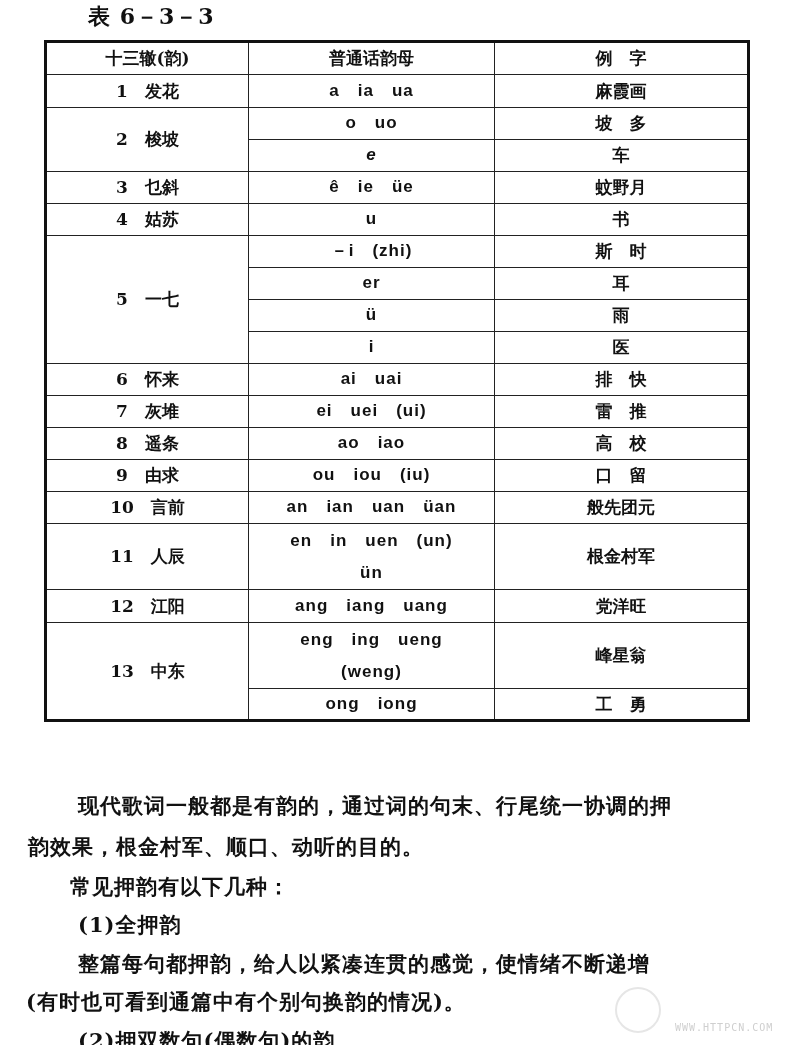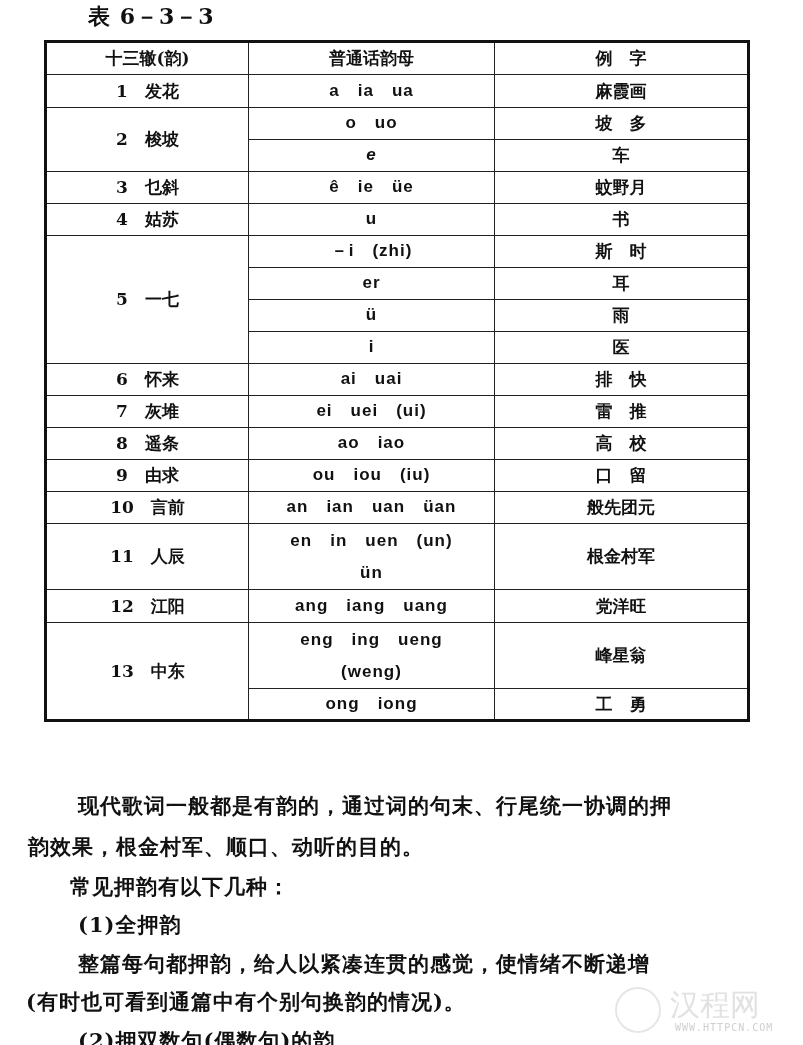--- a/index.html
+++ b/index.html
@@ -137,15 +137,14 @@
 <div class="para" style="left:78px; top:792px;">现代歌词一般都是有韵的，通过词的句末、行尾统一协调的押</div>
 <div class="para" style="left:28px; top:833px;">韵效果，根金村军、顺口、动听的目的。</div>
 <div class="para" style="left:70px; top:873px;">常见押韵有以下几种：</div>
 <div class="para" style="left:78px; top:911px;">(1)全押韵</div>
 <div class="para" style="left:78px; top:950px;text-align:center;">整篇每句都押韵，给人以紧凑连贯的感觉，使情绪不断递增</div>
 <div class="para" style="left:26px; top:988px;">(有时也可看到通篇中有个别句换韵的情况)。</div>
 <div class="para" style="left:78px; top:1027px;">(2)押双数句(偶数句)的韵</div>
 
 <div class="watermark">
   <div class="wm-logo"></div>
-  <div class="wm-text">汉程网</div>
   <div class="wm-url">WWW.HTTPCN.COM</div>
 </div>
 
 </body></html>

